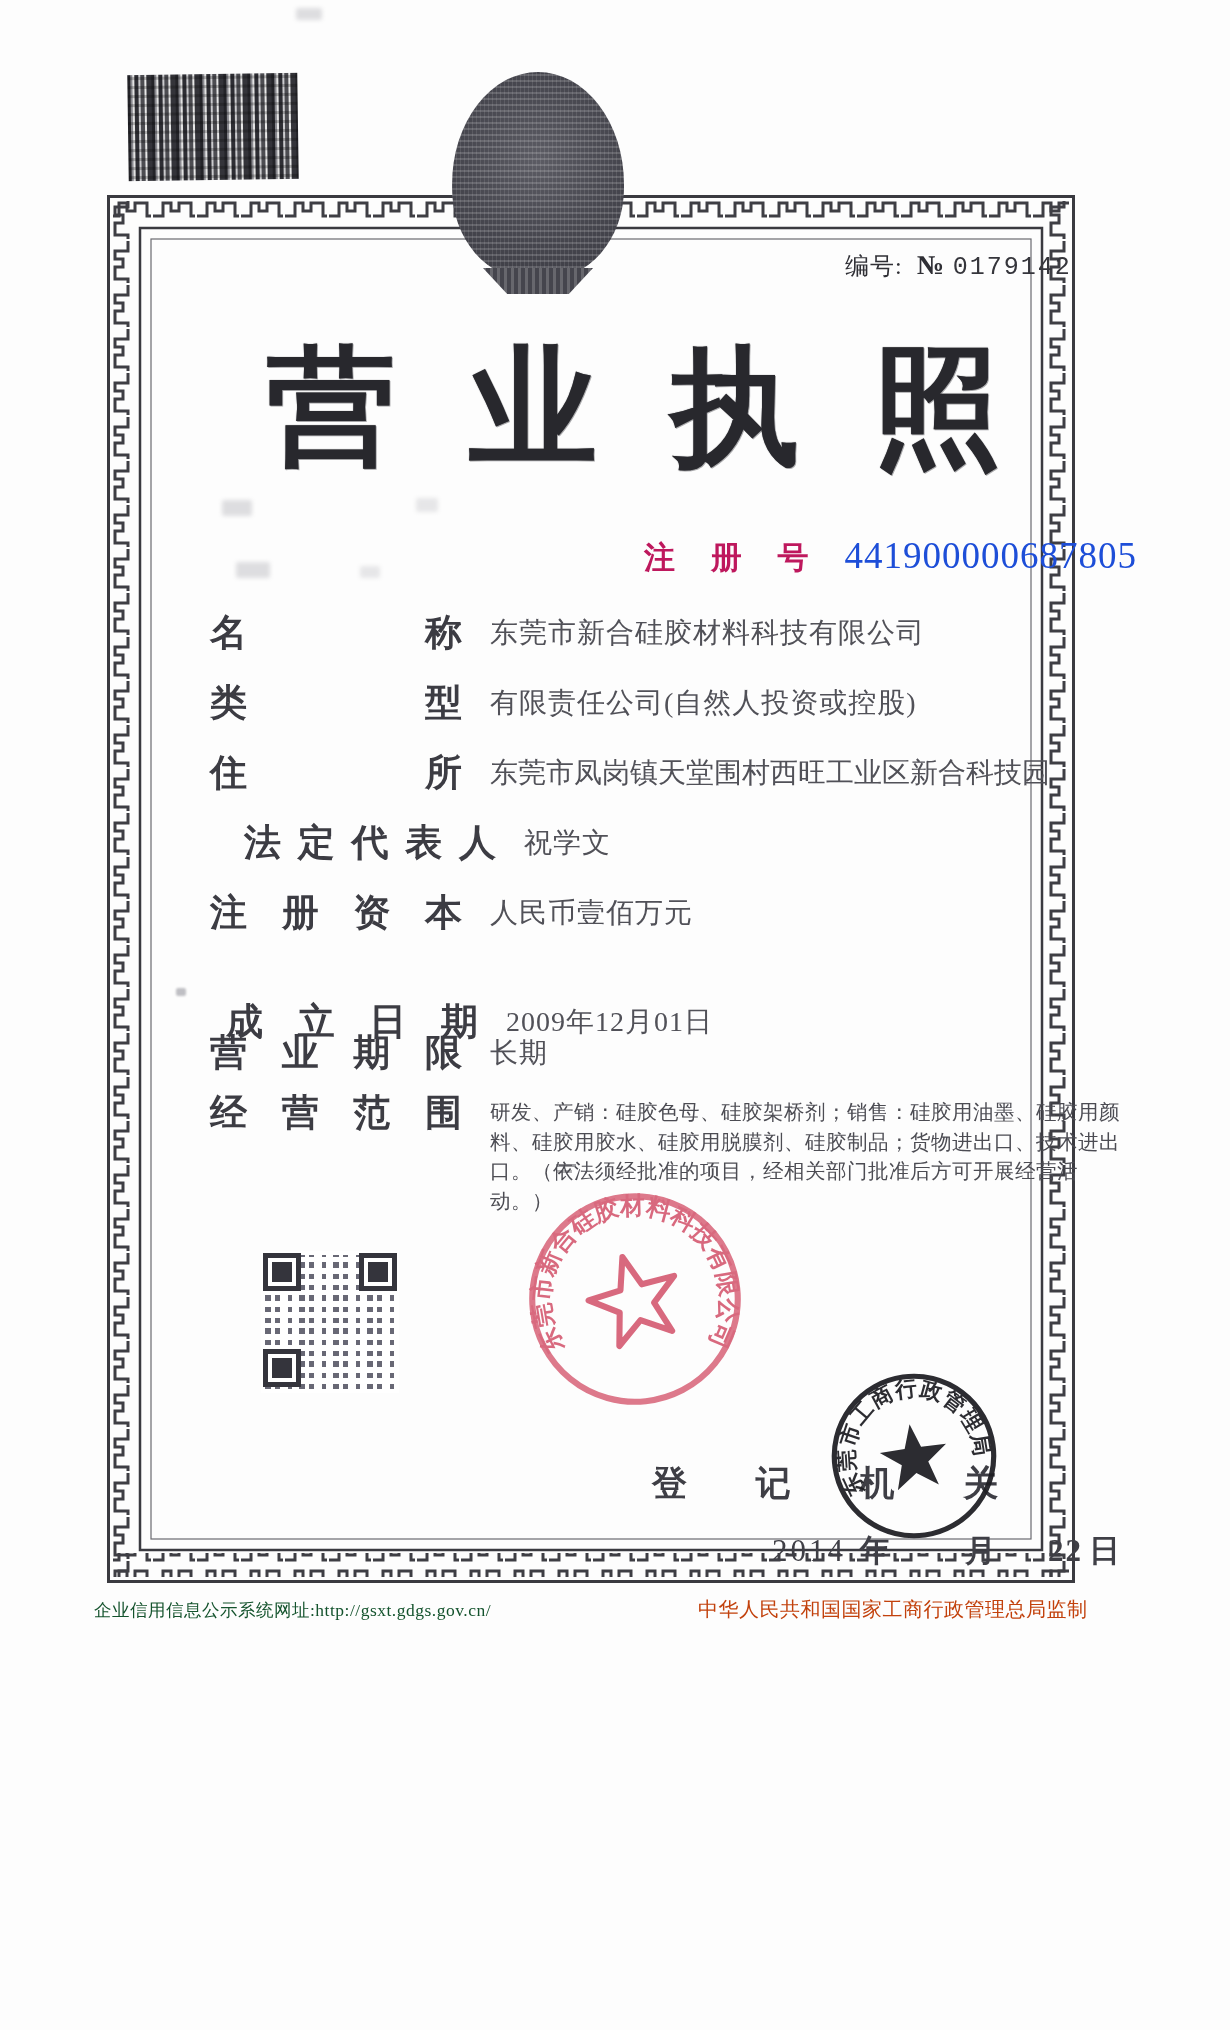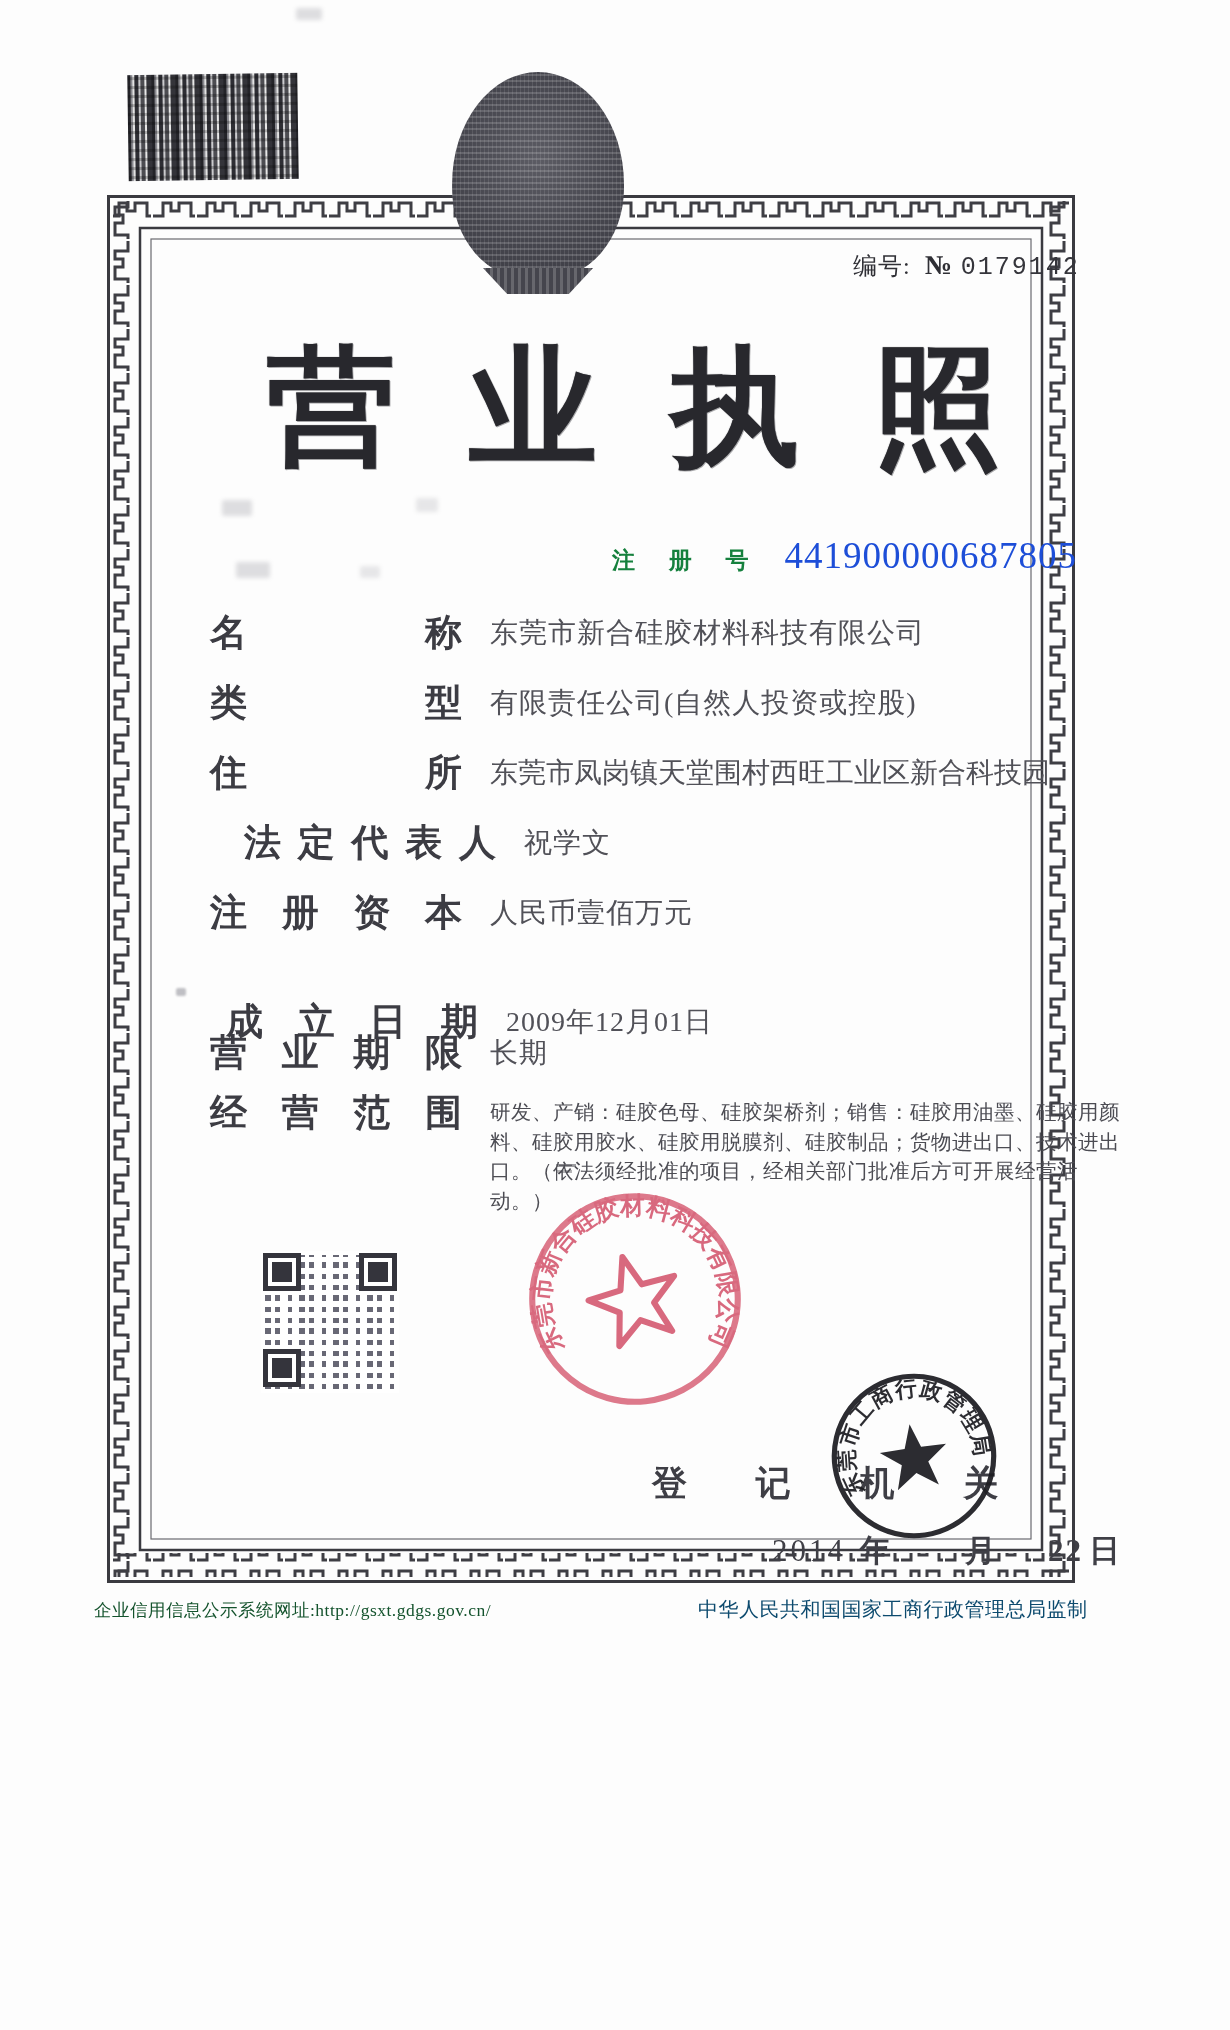--- a/index.html
+++ b/index.html
@@ -39,40 +39,40 @@
   .emblem::after{
     content:"";position:absolute;left:18%;bottom:-14px;width:64%;height:26px;
     background:
       repeating-linear-gradient(90deg, rgba(255,255,255,.18) 0 3px, transparent 3px 7px),
       #45454d;
     clip-path:polygon(0 0,100% 0,78% 100%,22% 100%);
     filter:blur(.6px);
   }
 
   
-  .serial{left:845px;top:250px;font-size:24px;color:#2f2f35;letter-spacing:1px;white-space:nowrap;margin-left:8px;}
+  .serial{left:845px;top:250px;font-size:24px;color:#2f2f35;letter-spacing:1px;white-space:nowrap;}
   .serial .no-sym{font-weight:bold;font-size:27px;margin:0 8px 0 14px;}
   .serial .no-val{font-family:"Liberation Mono", monospace;font-size:25px;letter-spacing:2px;color:#35353b;}
 
   
   .frame{left:107px;top:195px;width:968px;height:1388px;}
 
   
   .title{
     left:107px;top:322px;width:968px;text-align:right;
     font-size:128px;font-weight:bold;color:#2c2c31;
     letter-spacing:74px;text-indent:74px;white-space:nowrap;
     font-family:"Liberation Sans", sans-serif;
     text-shadow:0 0 1px rgba(40,40,45,.8), 1px 1px 0 rgba(40,40,45,.35);
     filter:contrast(1.05) blur(.3px);
   }
 
   
   .regline{left:612px;top:534px;white-space:nowrap;}
-  .regline .reg-label{font-size:23px;font-weight:bold;color:#15803d;letter-spacing:14px;margin-right:22px;}
+  .regline .reg-label{font-size:31px;font-weight:bold;color:#be185d;letter-spacing:14px;margin-right:22px;margin-left:32px;}
   .regline .reg-value{font-size:37px;color:#1d4ed8;letter-spacing:1px;}
 
   
   .smudge{position:absolute;background:#8e8e96;opacity:.28;filter:blur(2px);border-radius:2px;}
 
   
   .row{position:absolute;left:210px;width:860px;white-space:nowrap;}
   .row .flabel{
     display:inline-block;width:252px;vertical-align:top;
     font-size:37px;font-weight:bold;color:#3c3c43;
@@ -116,21 +116,21 @@
   .dateline{left:772px;top:1530px;font-size:31px;color:#3f3f46;white-space:nowrap;}
   .dateline span{display:inline-block;}
   .dateline .d-year{letter-spacing:3px;}
   .dateline .d-yu{margin-left:14px;font-weight:bold;}
   .dateline .d-mu{margin-left:74px;font-weight:bold;}
   .dateline .d-day{margin-left:52px;letter-spacing:2px;font-weight:bold;}
   .dateline .d-du{margin-left:6px;font-weight:bold;}
 
   
   .footer-left{left:94px;top:1598px;font-size:17.5px;color:#14532d;letter-spacing:.5px;white-space:nowrap;}
-  .footer-right{left:698px;top:1596px;font-size:20px;color:#0c4a6e;letter-spacing:.5px;white-space:nowrap;}
+  .footer-right{left:698px;top:1596px;font-size:20px;color:#c2410c;letter-spacing:.5px;white-space:nowrap;}
 
   .mark{position:absolute;background:#5a5a60;}
 </style>
 </head>
 <body>
 
 <div class="smudge abs" style="left:296px;top:8px;width:26px;height:12px;"></div>
 <div class="smudge abs" style="left:222px;top:500px;width:30px;height:16px;"></div>
 <div class="smudge abs" style="left:416px;top:498px;width:22px;height:14px;opacity:.2;"></div>
 <div class="smudge abs" style="left:236px;top:562px;width:34px;height:16px;"></div>

